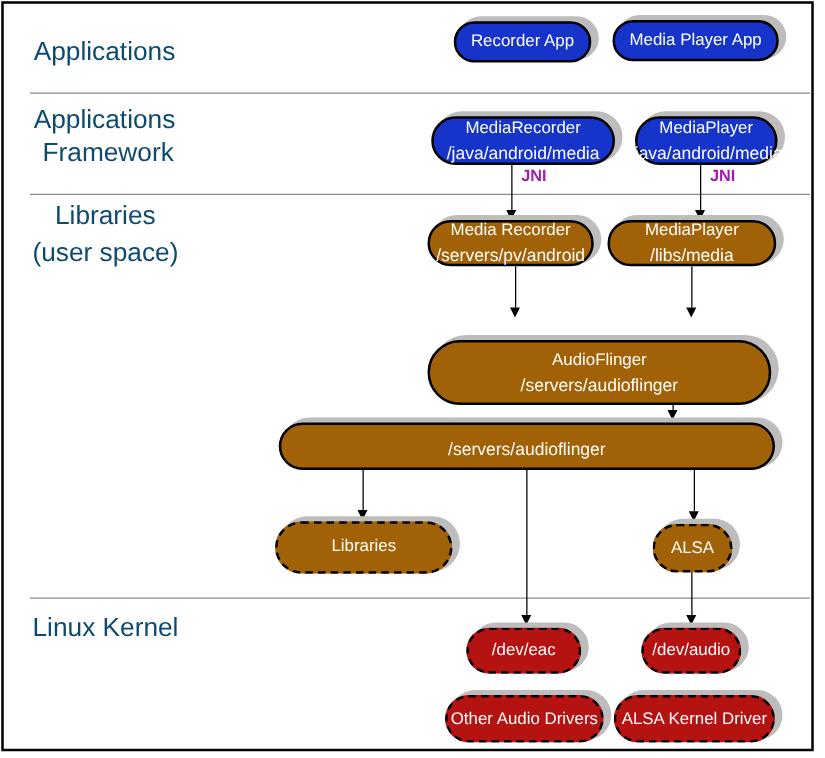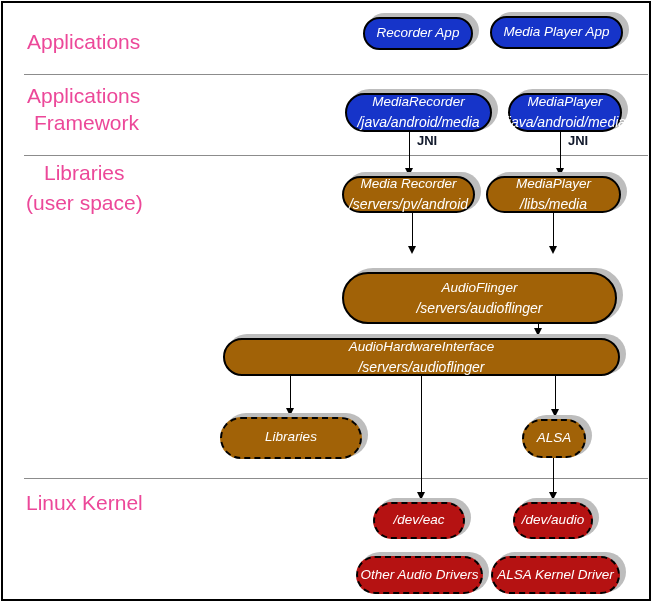--- a/index.html
+++ b/index.html
@@ -15,55 +15,54 @@
     width:650px; height:600px;
     border:2px solid #000;
     box-sizing:border-box;
   }
   .divider {
     position:absolute; left:24px; width:624px; height:1px;
     background:#8c8c8c;
   }
   .layer-label {
     position:absolute;
-    color:#ec4899;
+    color:#0c4a6e;
     font-size:21px;
     white-space:nowrap;
   }
   .pill {
     position:absolute;
     box-sizing:border-box;
     border:2px solid #000;
     border-radius:999px;
     display:flex; flex-direction:column;
     align-items:center; justify-content:center;
     color:#ffffff;
     line-height:1.2;
     box-shadow:5px -3px 0 1px #bdbdbd;
-    font-style:italic;
   }
   .pill .t  { font-size:13.5px; }
   .pill .t2 { font-size:13.5px; margin-top:-1px; }
   .pill .s  { font-size:14px;   margin-top:4px; }
   .blue  { background:#1634c9; }
   .green { background:#a16207; }
   .red   { background:#b51212; }
   .dashed { border-style:dashed; }
   .vline {
     position:absolute; width:1px; background:#000;
   }
   .arrow {
     position:absolute; width:0; height:0;
     border-left:4px solid transparent;
     border-right:4px solid transparent;
     border-top:8px solid #000;
   }
   .conn-label {
     position:absolute;
-    color:#0f172a; font-size:13px; font-weight:600;
+    color:#a21caf; font-size:13px; font-weight:600;
     white-space:nowrap;
   }
 </style>
 </head>
 <body>
 
 <div class="frame"></div>
 
 <div class="divider" style="top:74px"></div>
 <div class="divider" style="top:155px"></div>
@@ -127,21 +126,20 @@
 </div>
 <div class="pill green" style="left:486px;top:176px;width:135px;height:37px">
   <div class="t">MediaPlayer</div>
   <div class="s">/libs/media</div>
 </div>
 <div class="pill green" style="left:342px;top:272px;width:275px;height:52px">
   <div class="t">AudioFlinger</div>
   <div class="s">/servers/audioflinger</div>
 </div>
 <div class="pill green" style="left:223px;top:338px;width:397px;height:38px">
-  <div class="t">AudioHardwareInterface</div>
   <div class="s">/servers/audioflinger</div>
 </div>
 <div class="pill green dashed" style="left:220px;top:417px;width:142px;height:42px">
   <div class="t2">Libraries</div>
 </div>
 <div class="pill green dashed" style="left:522px;top:419px;width:64px;height:39px">
   <div class="t">ALSA</div>
 </div>
 
 <div class="pill red dashed" style="left:373px;top:502px;width:92px;height:37px">

